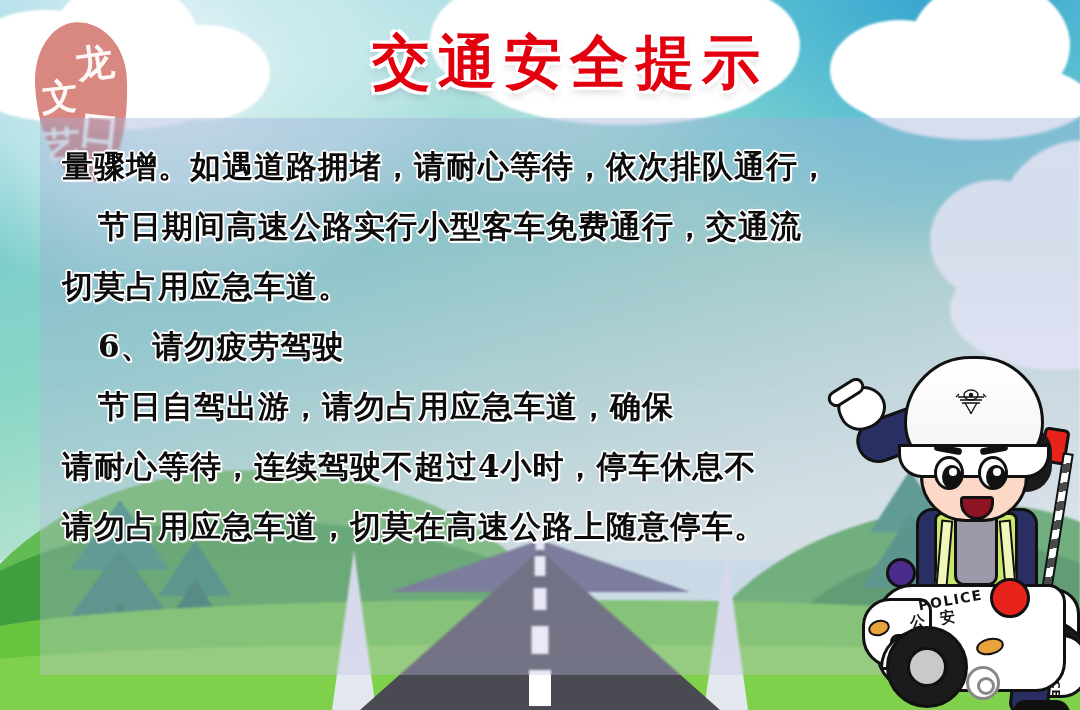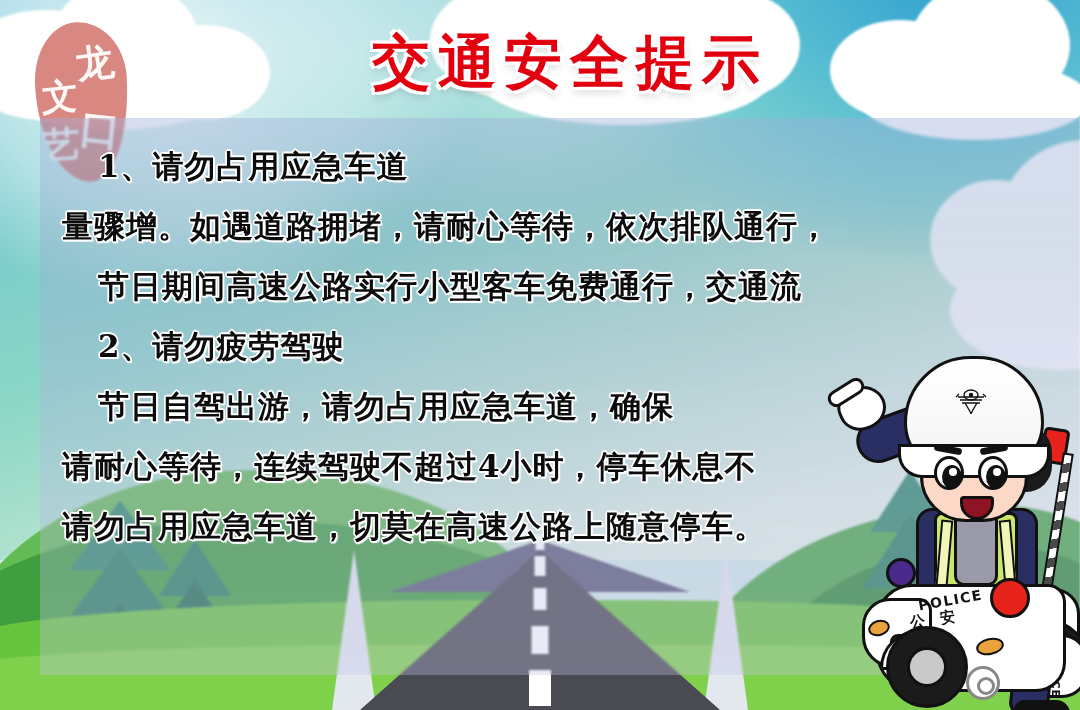--- a/index.html
+++ b/index.html
@@ -439,24 +439,24 @@
       <span class="seal-ch sc3">口</span>
       <span class="seal-ch sc4">艺</span>
     </div>
   </div>
 
   <div class="title">交通安全提示</div>
 
   <div class="panel"></div>
 
   <div class="body-text">
-    <div class="para heading">1、请勿占用应急车道</div>
     <div class="para">量骤增。如遇道路拥堵，请耐心等待，依次排队通行，</div>
     <div class="para indent">节日期间高速公路实行小型客车免费通行，交通流</div>
-    <div class="para heading">2、请勿疲劳驾驶</div>
+    <div class="para">切莫占用应急车道。</div>
+    <div class="para heading">6、请勿疲劳驾驶</div>
     <div class="para indent">节日自驾出游，请勿占用应急车道，确保</div>
     <div class="para">请耐心等待，连续驾驶不超过4小时，停车休息不</div>
     <div class="para">请勿占用应急车道，切莫在高速公路上随意停车。</div>
   </div>
 
   <div class="mascot">
 
     <div class="pole-light"></div>
     <div class="pole"></div>
 

